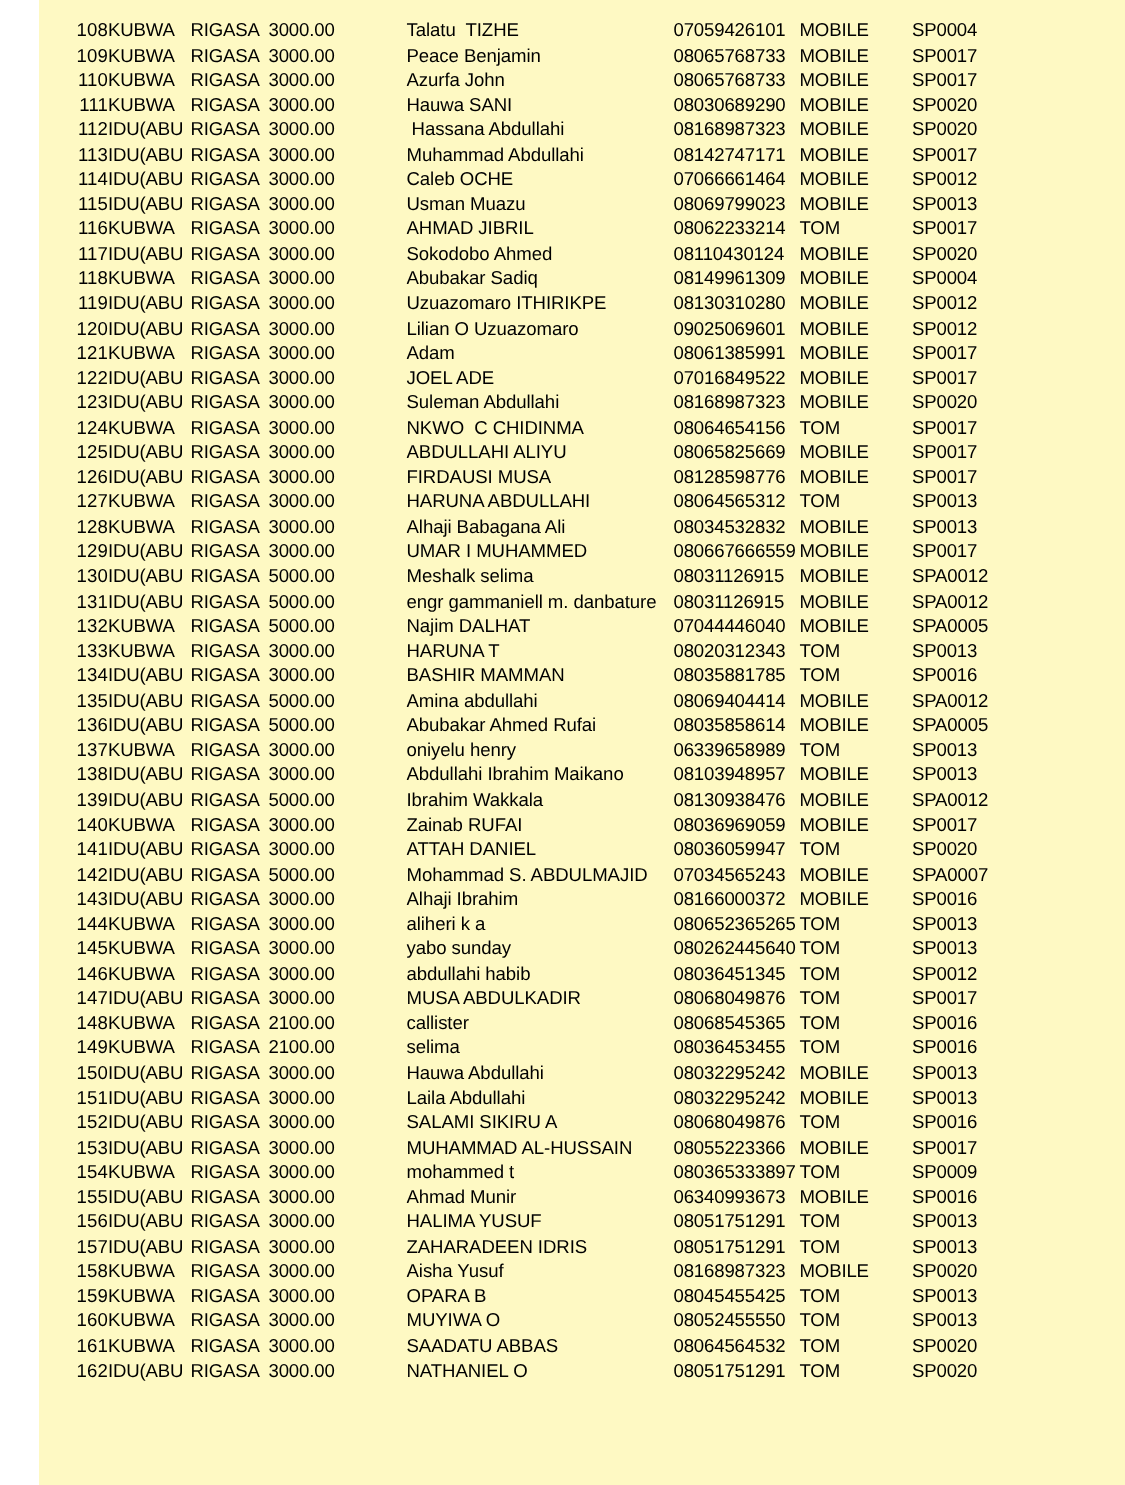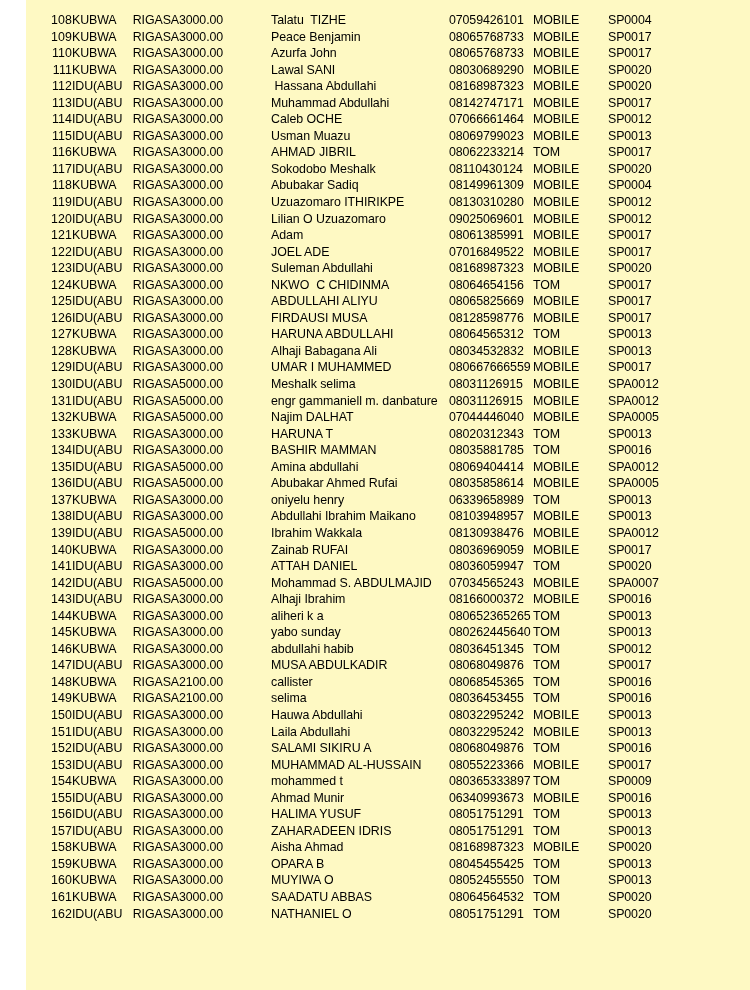--- a/index.html
+++ b/index.html
@@ -56,21 +56,21 @@
     text-align: right;
     padding-right: 10px;
     letter-spacing: 0.1px;
   }
   td.loc {
     text-align: left;
     padding-left: 3px;
     letter-spacing: -0.1px;
   }
   td.ward {
-    text-align: right;
+    text-align: left;
     letter-spacing: -0.1px;
   }
   td.amt {
     text-align: left;
     padding-left: 4px;
     letter-spacing: -0.1px;
   }
   td.name {
     text-align: left;
     padding-left: 7px;
@@ -141,21 +141,21 @@
           <td class="name"><span class="name-text">Azurfa John</span></td>
           <td class="phone">08065768733</td>
           <td class="type">MOBILE</td>
           <td class="code">SP0017</td>
         </tr>
         <tr>
           <td class="num">111</td>
           <td class="loc">KUBWA</td>
           <td class="ward">RIGASA</td>
           <td class="amt">3000.00</td>
-          <td class="name"><span class="name-text">Lawal SANI</span></td>
+          <td class="name"><span class="name-text">Hauwa SANI</span></td>
           <td class="phone">08030689290</td>
           <td class="type">MOBILE</td>
           <td class="code">SP0020</td>
         </tr>
         <tr>
           <td class="num">112</td>
           <td class="loc">IDU(ABU</td>
           <td class="ward">RIGASA</td>
           <td class="amt">3000.00</td>
           <td class="name"><span class="name-text"> Hassana Abdullahi</span></td>
@@ -201,21 +201,21 @@
           <td class="name"><span class="name-text">AHMAD JIBRIL</span></td>
           <td class="phone">08062233214</td>
           <td class="type">TOM</td>
           <td class="code">SP0017</td>
         </tr>
         <tr>
           <td class="num">117</td>
           <td class="loc">IDU(ABU</td>
           <td class="ward">RIGASA</td>
           <td class="amt">3000.00</td>
-          <td class="name"><span class="name-text">Sokodobo Meshalk</span></td>
+          <td class="name"><span class="name-text">Sokodobo Ahmed</span></td>
           <td class="phone">08110430124</td>
           <td class="type">MOBILE</td>
           <td class="code">SP0020</td>
         </tr>
         <tr>
           <td class="num">118</td>
           <td class="loc">KUBWA</td>
           <td class="ward">RIGASA</td>
           <td class="amt">3000.00</td>
           <td class="name"><span class="name-text">Abubakar Sadiq</span></td>
@@ -611,21 +611,21 @@
           <td class="name"><span class="name-text">ZAHARADEEN IDRIS</span></td>
           <td class="phone">08051751291</td>
           <td class="type">TOM</td>
           <td class="code">SP0013</td>
         </tr>
         <tr>
           <td class="num">158</td>
           <td class="loc">KUBWA</td>
           <td class="ward">RIGASA</td>
           <td class="amt">3000.00</td>
-          <td class="name"><span class="name-text">Aisha Ahmad</span></td>
+          <td class="name"><span class="name-text">Aisha Yusuf</span></td>
           <td class="phone">08168987323</td>
           <td class="type">MOBILE</td>
           <td class="code">SP0020</td>
         </tr>
         <tr>
           <td class="num">159</td>
           <td class="loc">KUBWA</td>
           <td class="ward">RIGASA</td>
           <td class="amt">3000.00</td>
           <td class="name"><span class="name-text">OPARA B</span></td>

